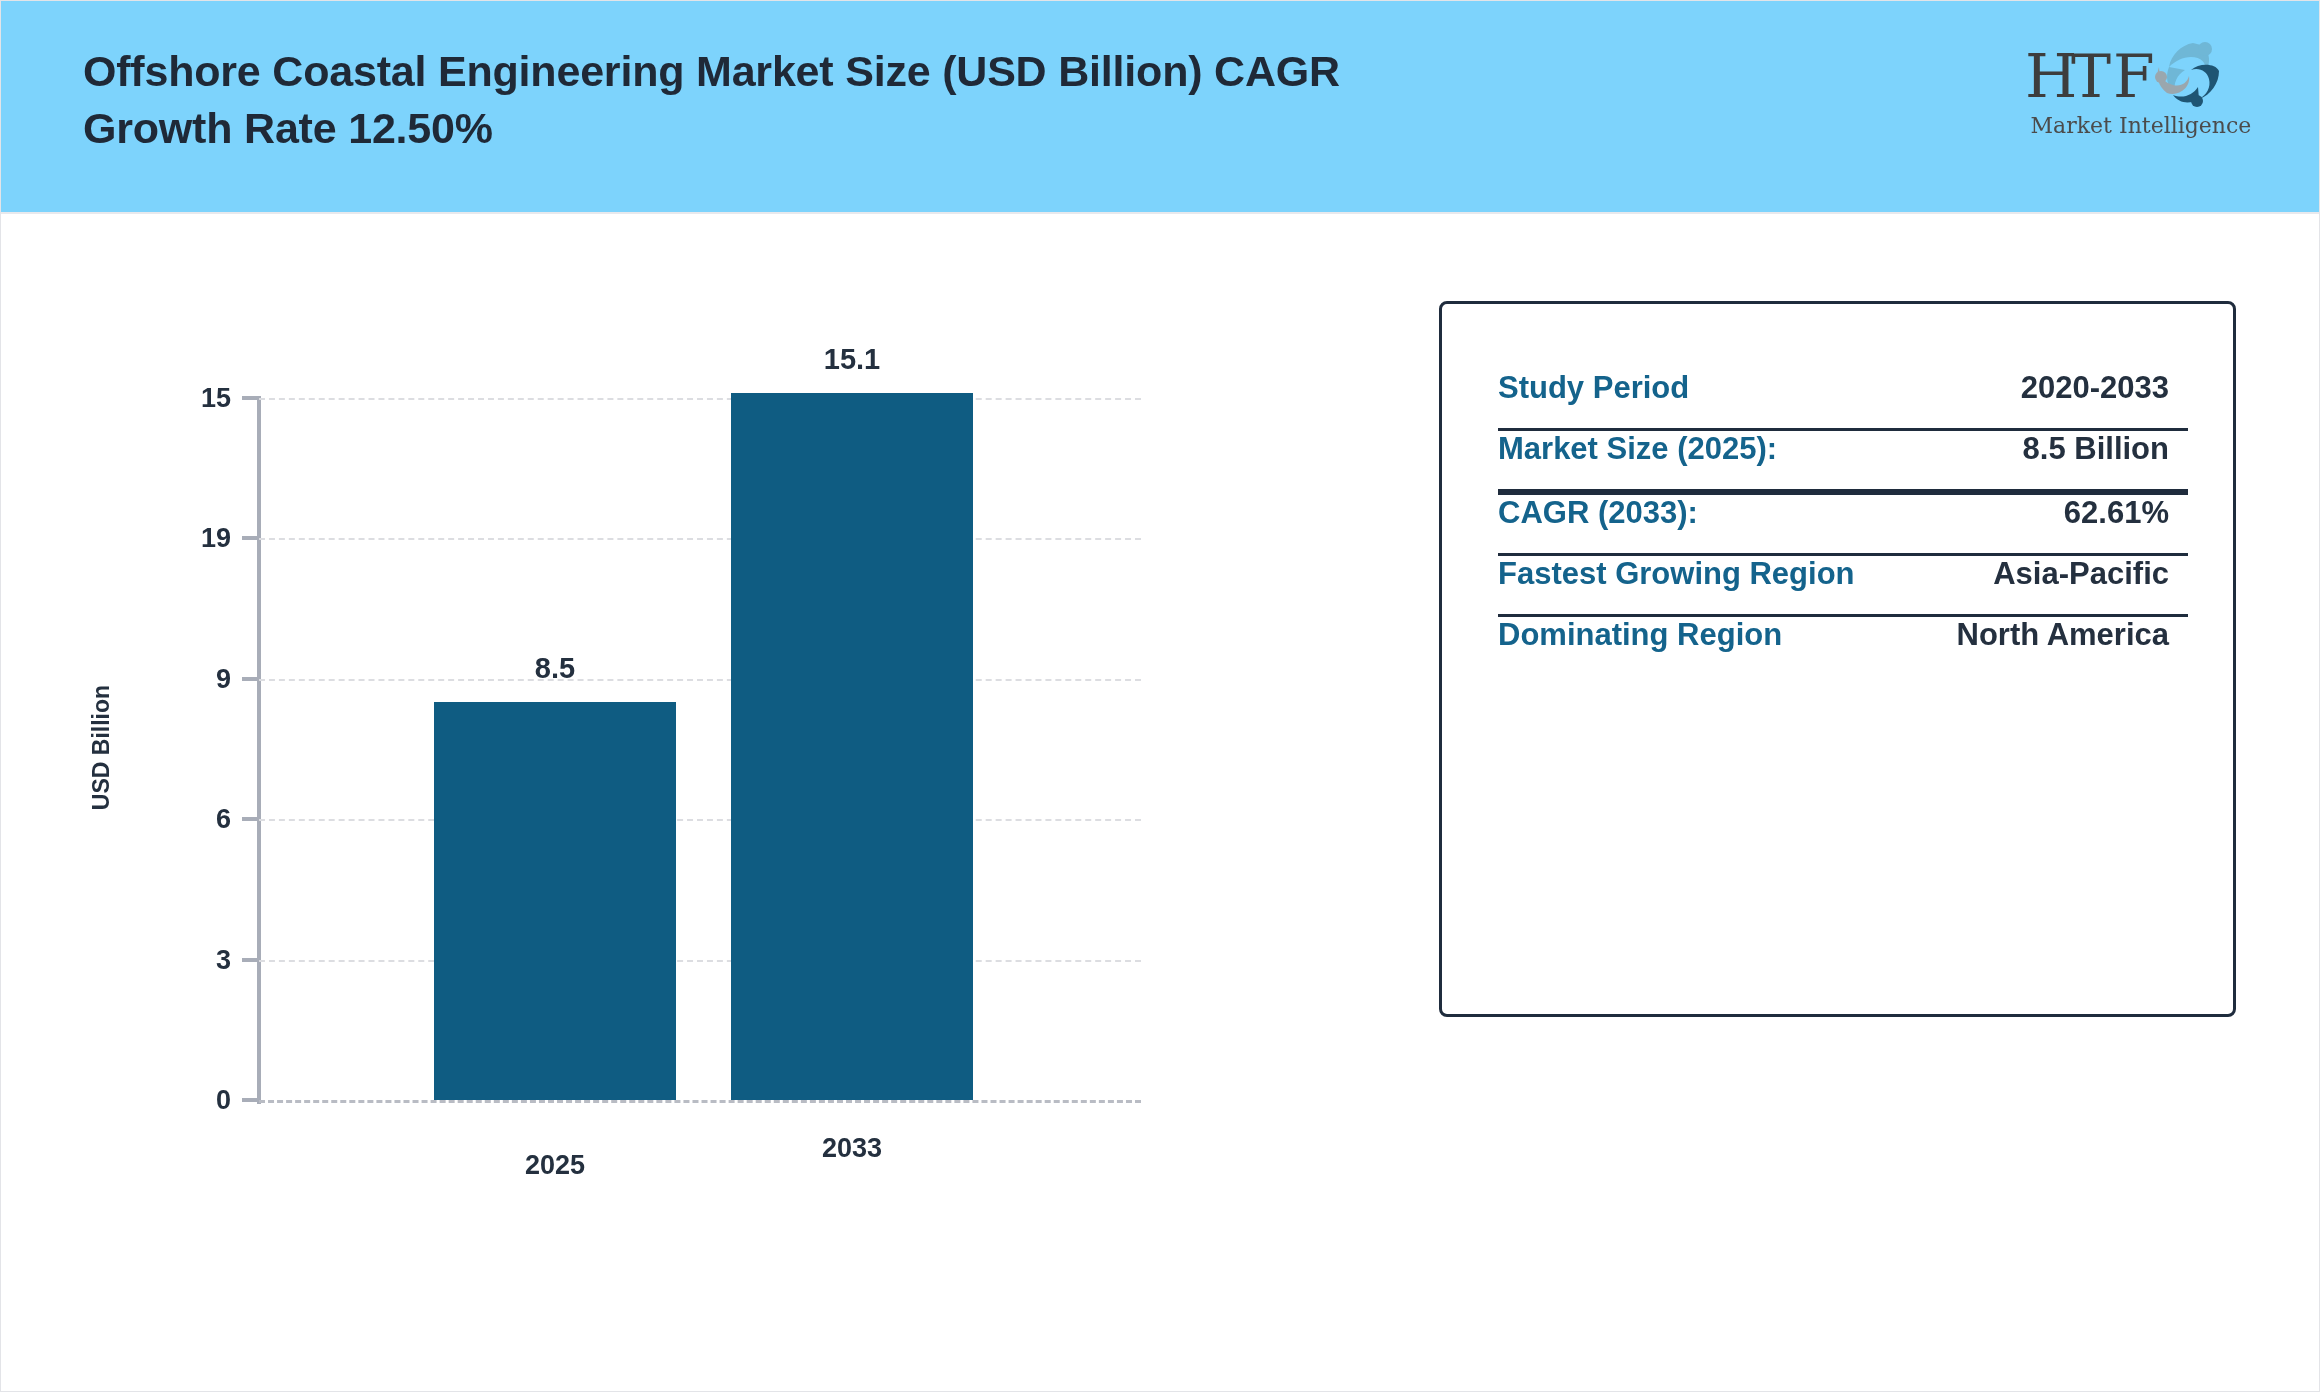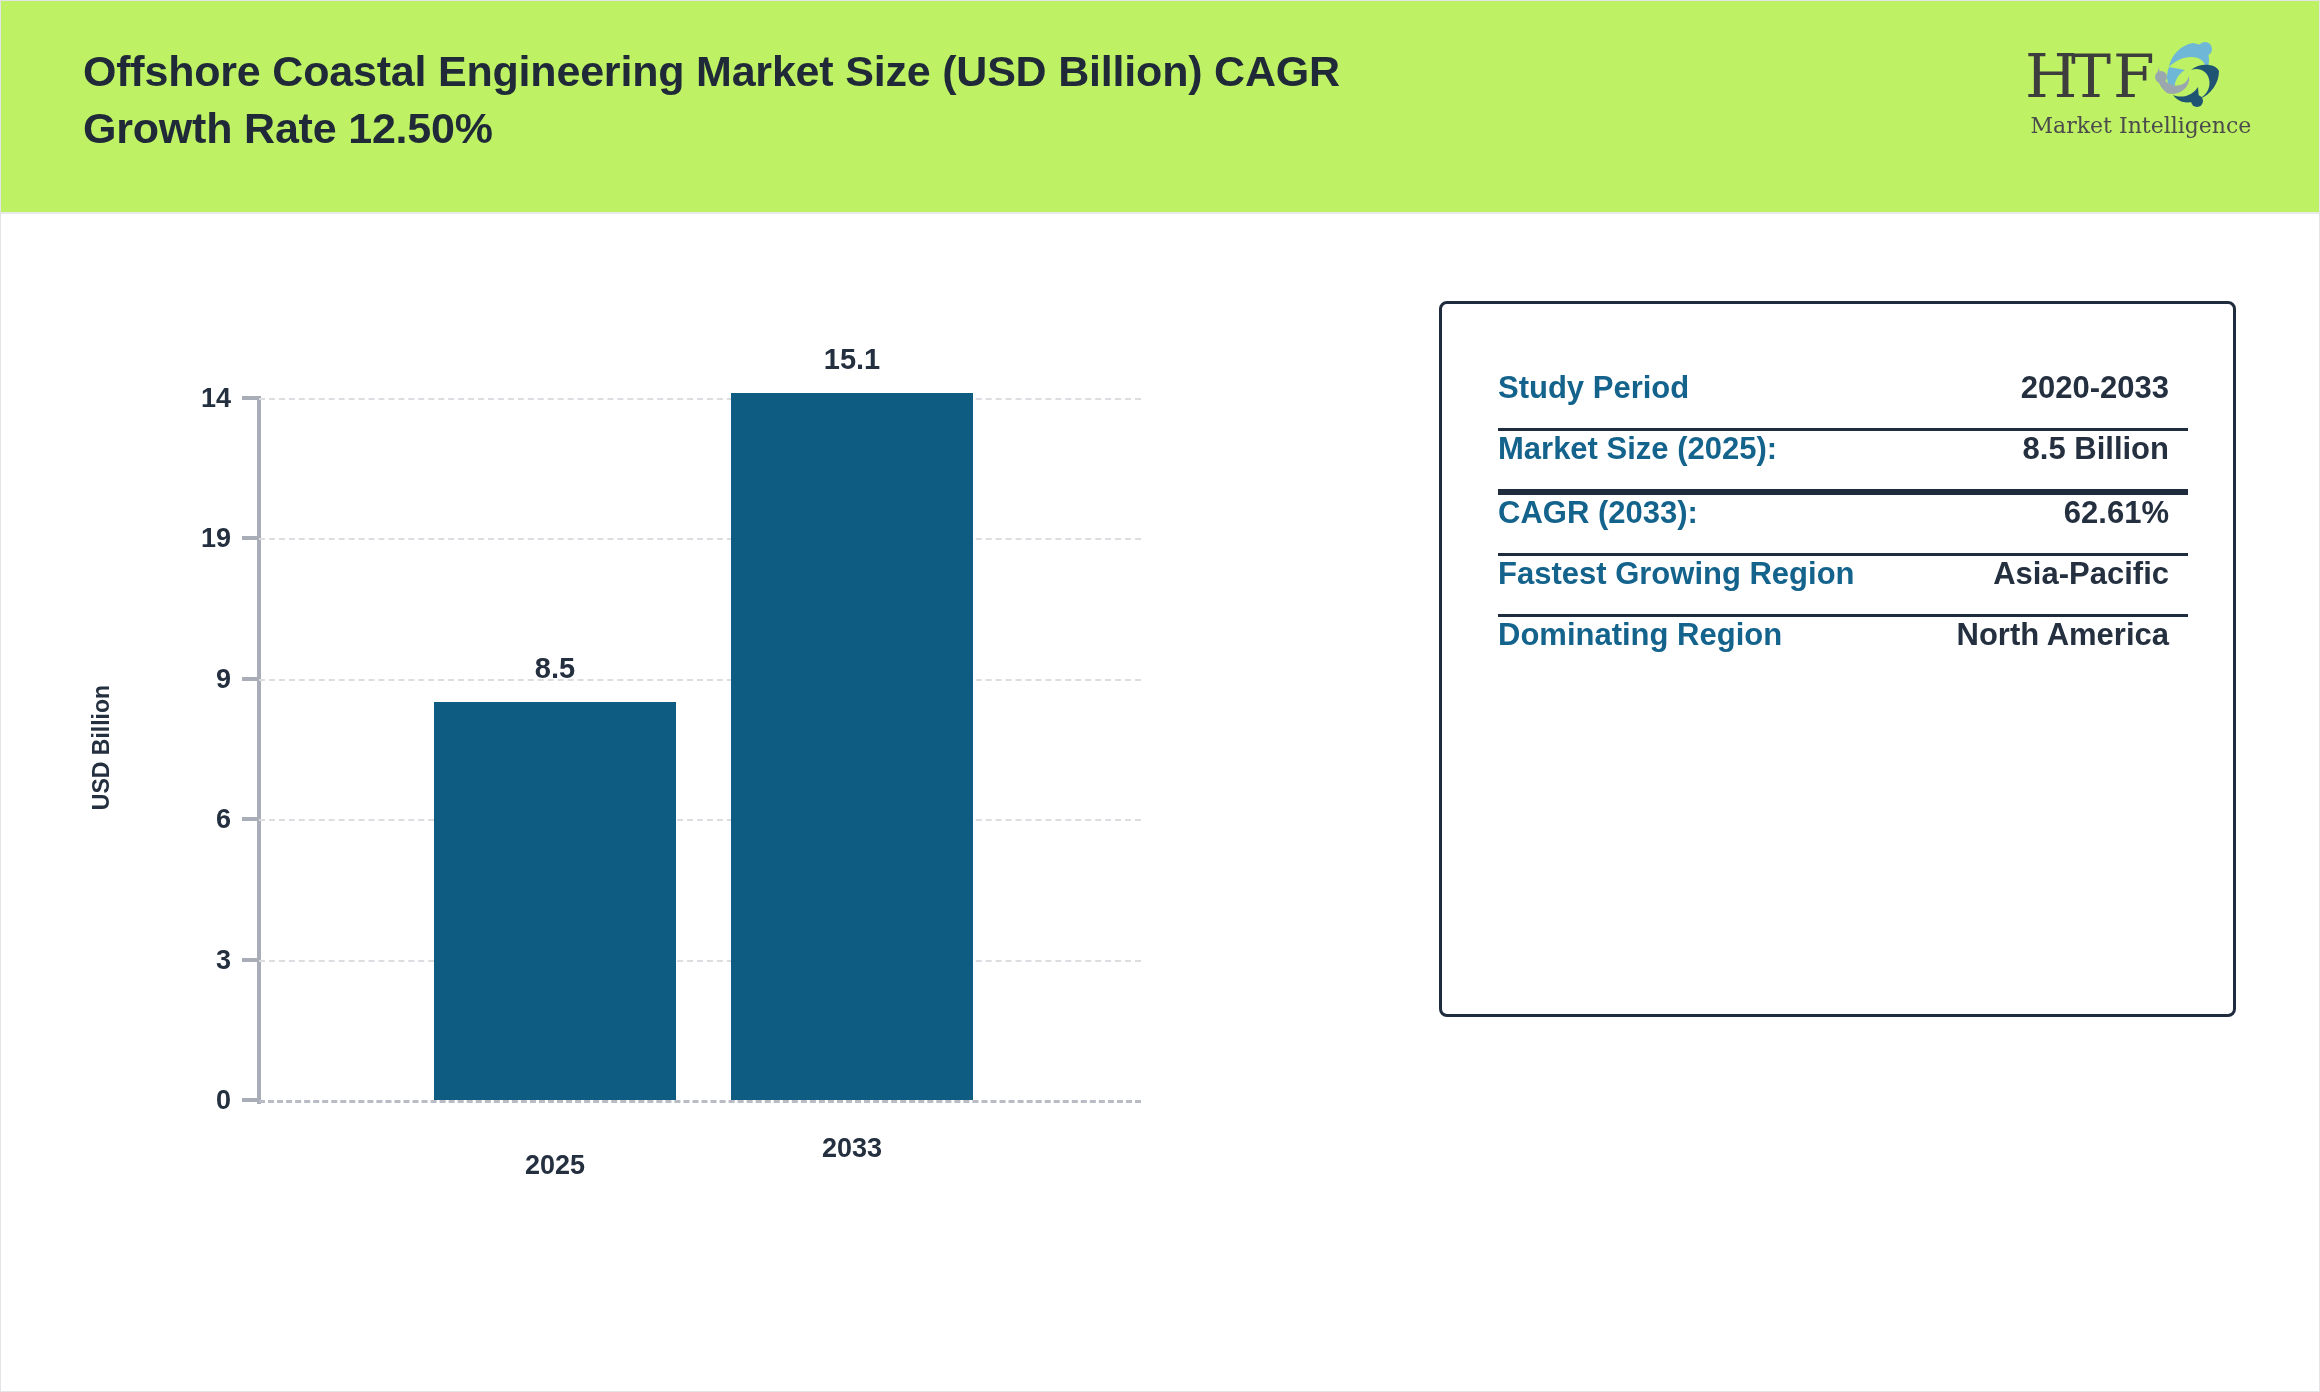--- a/index.html
+++ b/index.html
@@ -24,21 +24,21 @@
 
   
   #header {
     position: absolute;
     left: 0;
     top: 0;
     width: 100%;
     height: 213px;
     box-sizing: border-box;
     border-bottom: 2px solid #e8e9ed;
-    background: #bef264;
+    background: #7dd3fc;
   }
 
   #page-title {
     position: absolute;
     left: 82px;
     top: 42px;
     width: 1340px;
     font-size: 43px;
     font-weight: bold;
     line-height: 1.32;
@@ -283,21 +283,21 @@
       <div class="ytick-mark" style="top: 462.8px;"></div>
       <div class="ytick-label-wrap" style="top: 464.8px;">
         <div class="ytick-label">9</div>
       </div>
       <div class="ytick-mark" style="top: 322.4px;"></div>
       <div class="ytick-label-wrap" style="top: 324.4px;">
         <div class="ytick-label">19</div>
       </div>
       <div class="ytick-mark" style="top: 182px;"></div>
       <div class="ytick-label-wrap" style="top: 184px;">
-        <div class="ytick-label">14</div>
+        <div class="ytick-label">15</div>
       </div>
     </div>
 
   <div id="info-card">
     <div id="info-rows">
         <div class="info-row">
           <div class="info-label">Study Period</div>
           <div class="info-value">2020-2033</div>
         </div>
         <div class="info-divider"></div>

